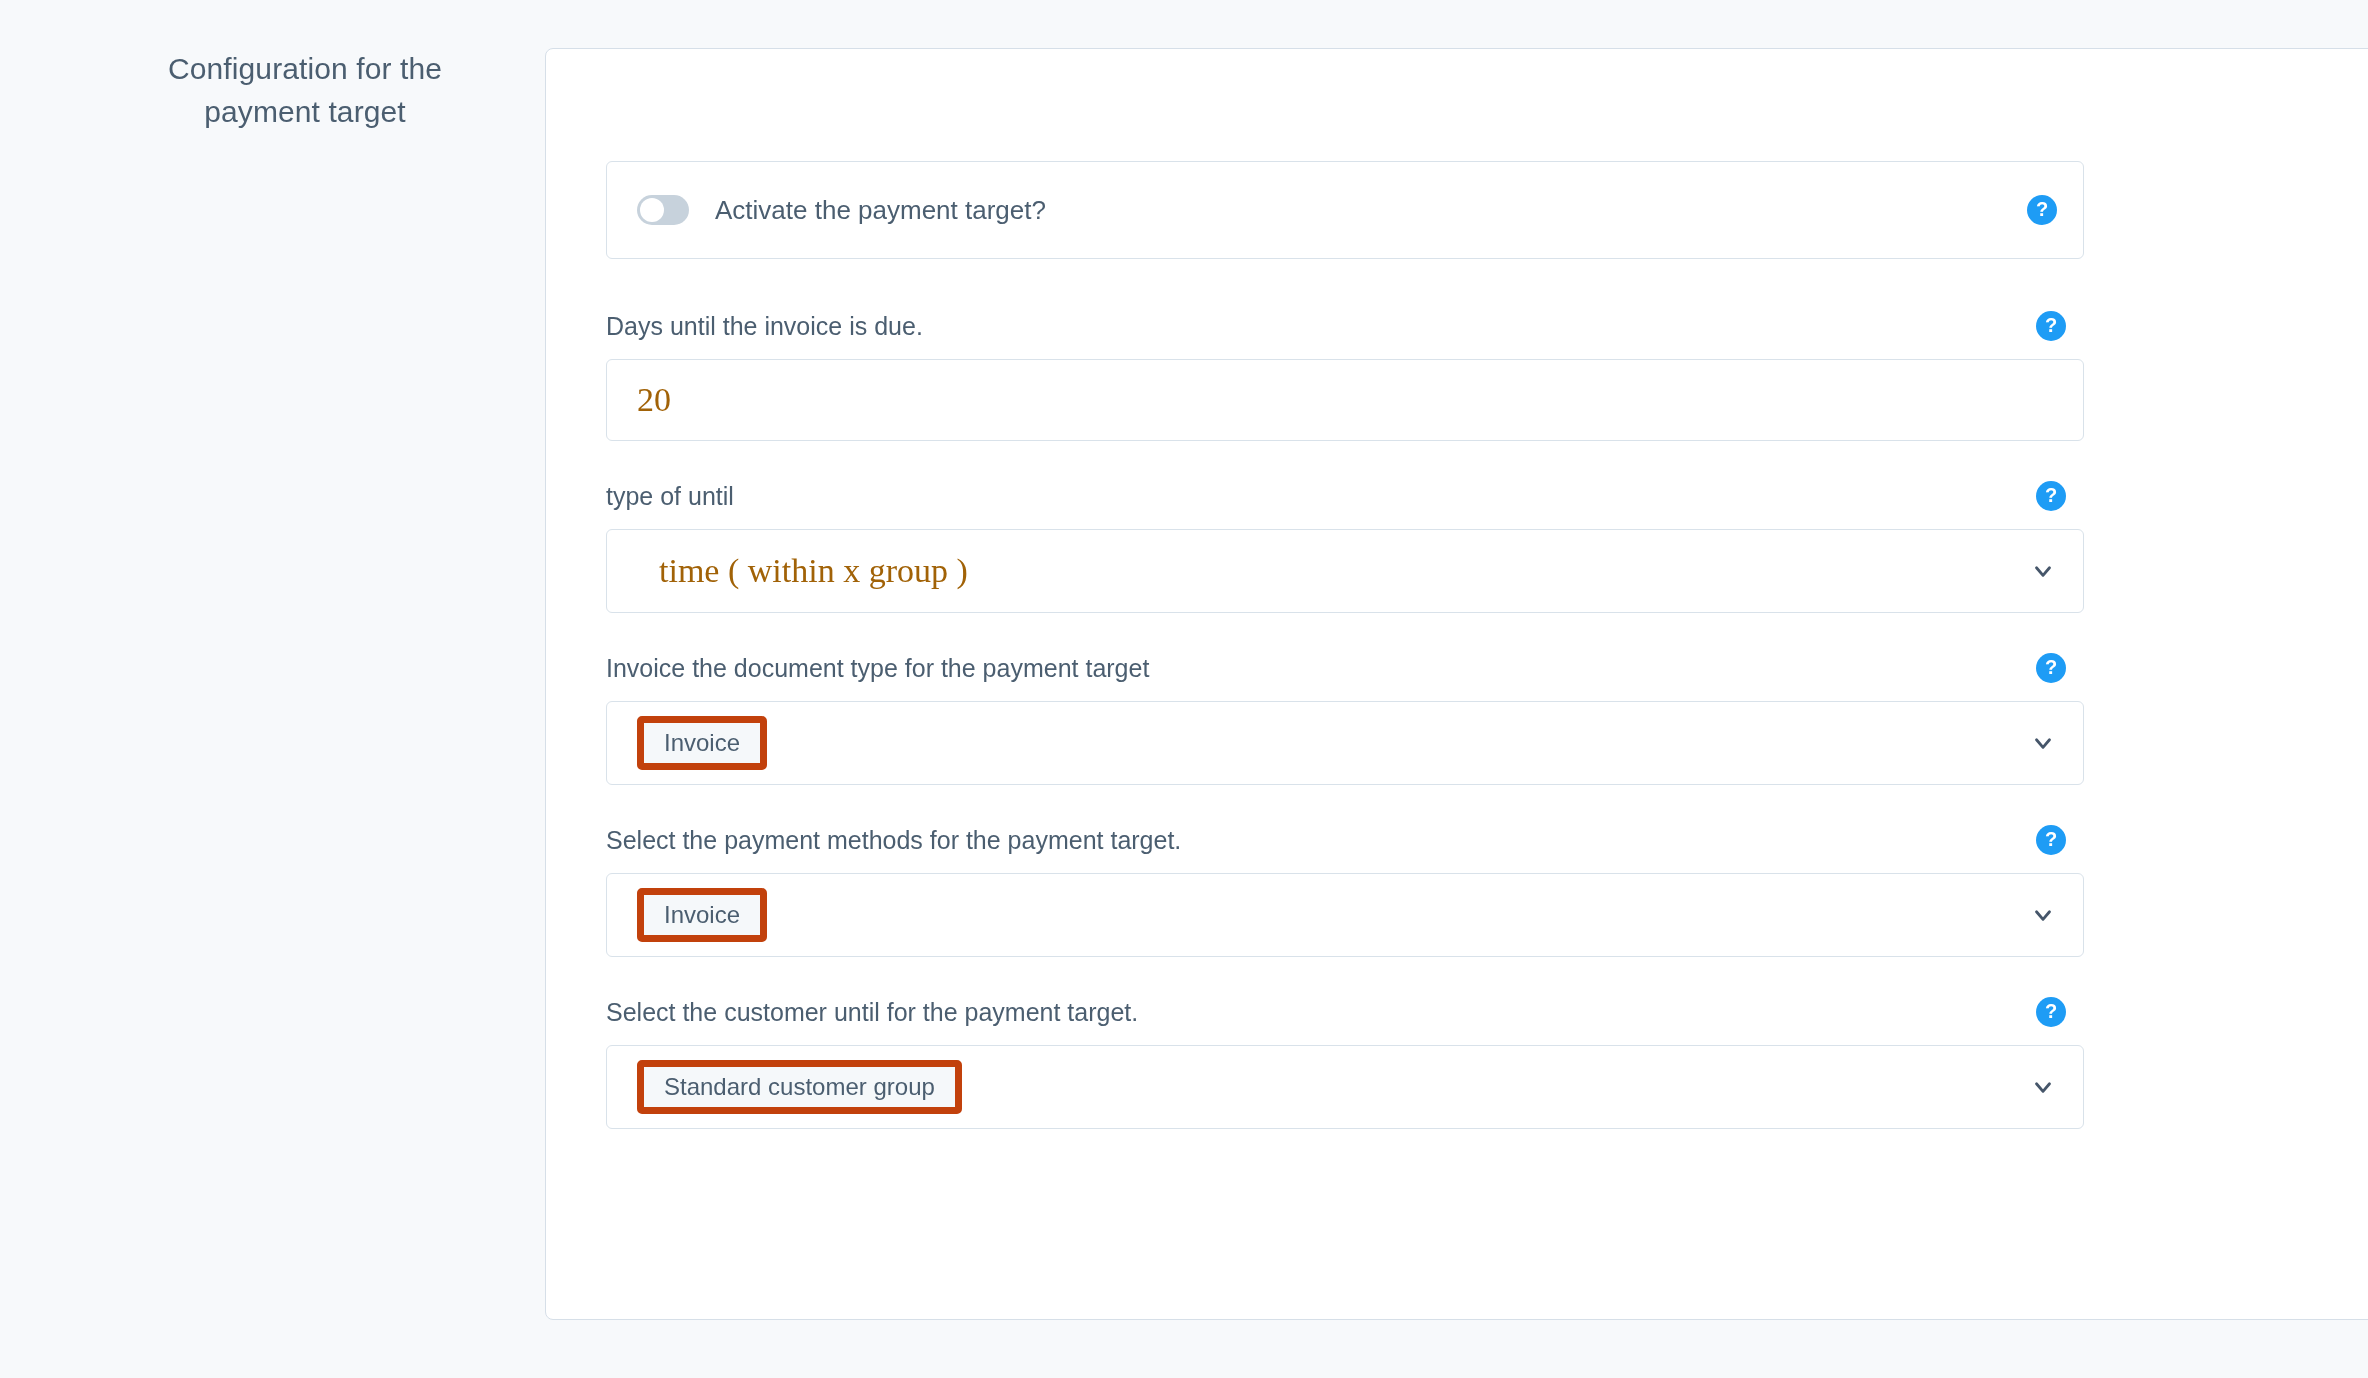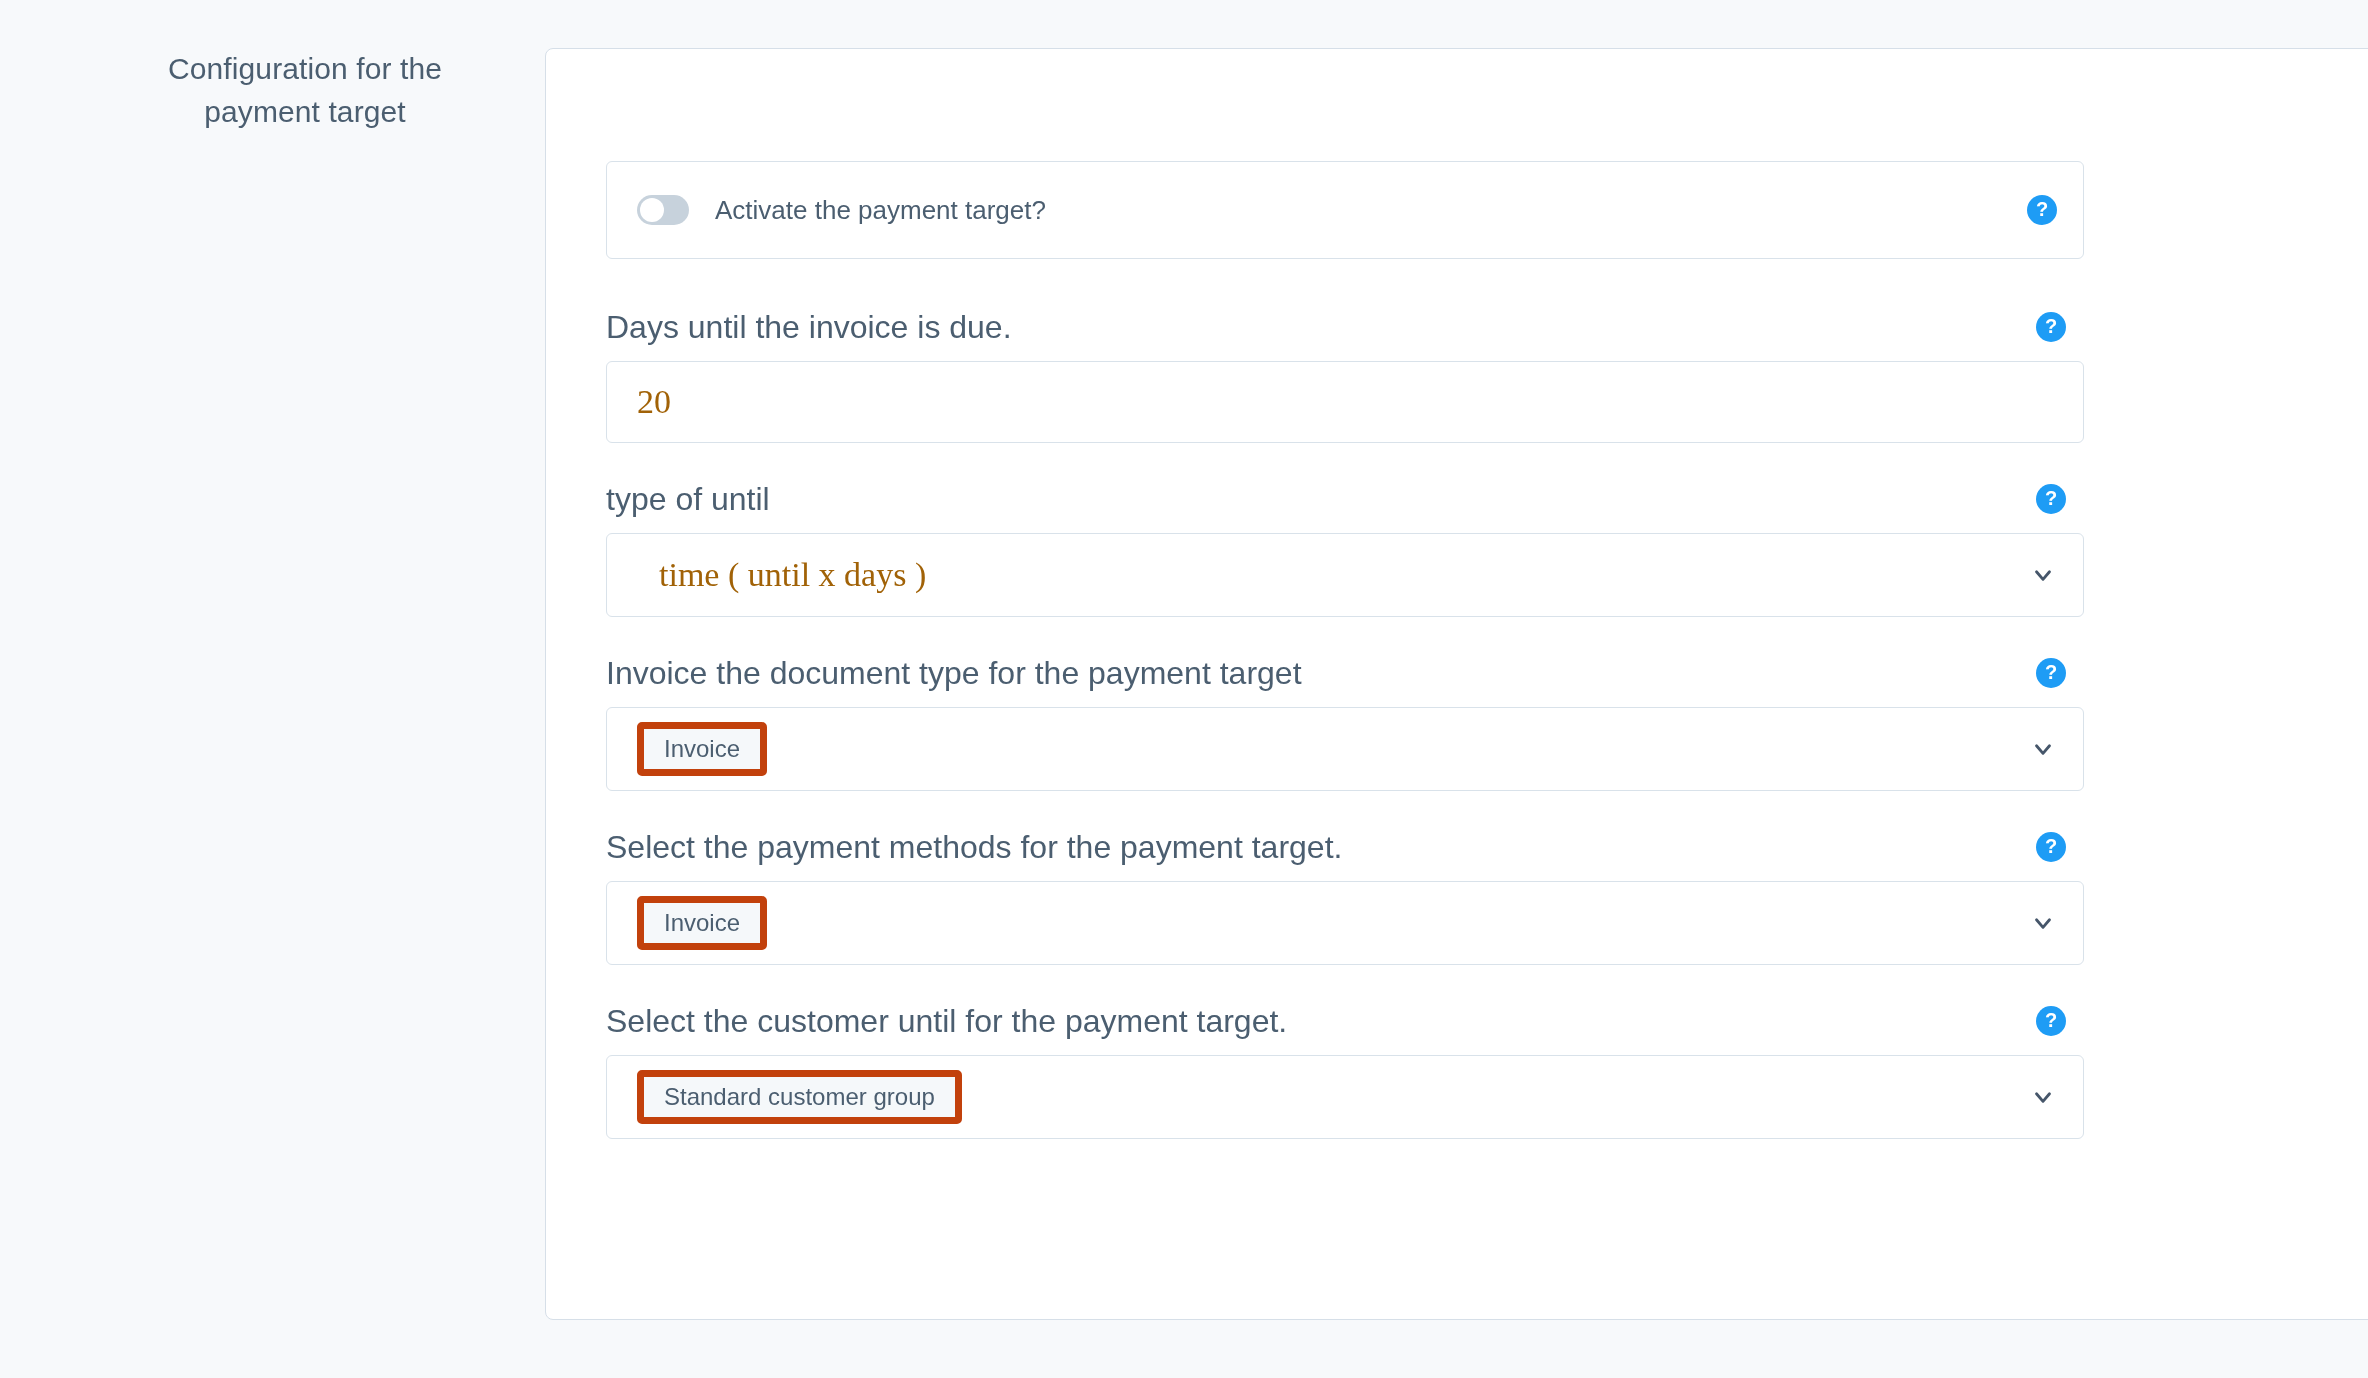--- a/index.html
+++ b/index.html
@@ -115,21 +115,21 @@
   .field:last-child { margin-bottom: 0; }
 
   .field-head {
     display: flex;
     align-items: center;
     justify-content: space-between;
     margin-bottom: 18px;
     padding-right: 18px;
   }
   .field-label {
-    font-size: 32px;
+    font-size: 25px;
     color: #4b5e70;
     line-height: 1;
   }
 
   .help {
     width: 30px;
     height: 30px;
     border-radius: 50%;
     background: #1e9cf5;
     color: #ffffff;
@@ -230,21 +230,21 @@
       </div>
 
       <div class="field">
         <div class="field-head">
           <div class="field-label">type of until</div>
           <div class="help">
               <span>?</span>
             </div>
         </div>
         <div class="control tall">
-          <div class="control-value indent">time ( until x days )</div>
+          <div class="control-value indent">time ( within x group )</div>
           <div class="chevron">
             <svg width="26" height="26" viewBox="0 0 24 24" fill="none" stroke="#46566a" stroke-width="2.6" stroke-linecap="round" stroke-linejoin="round">
               <polyline points="6 9 12 16 18 9"></polyline>
             </svg>
           </div>
         </div>
       </div>
 
       <div class="field">
         <div class="field-head">

